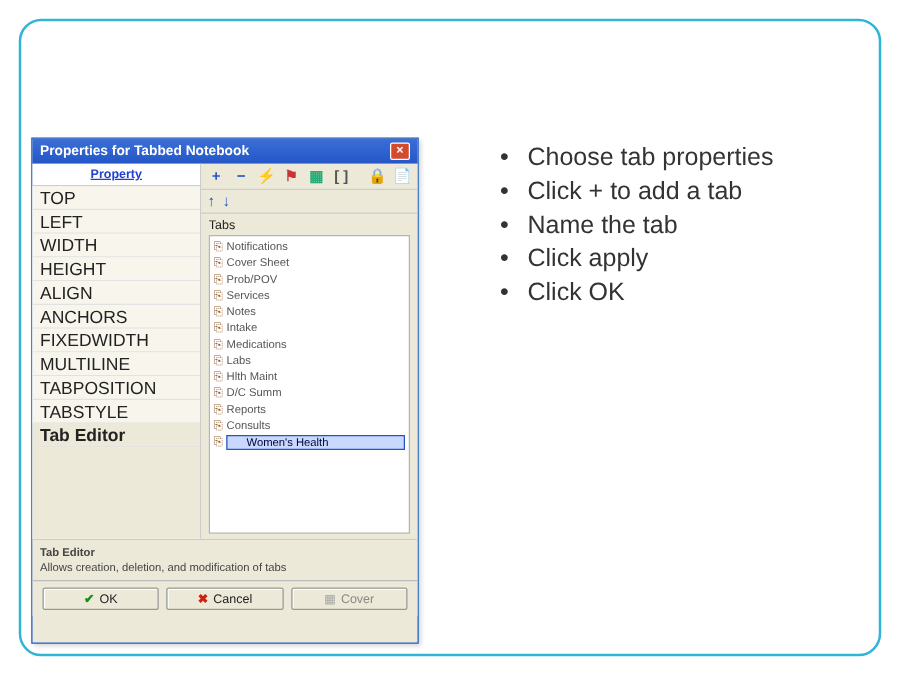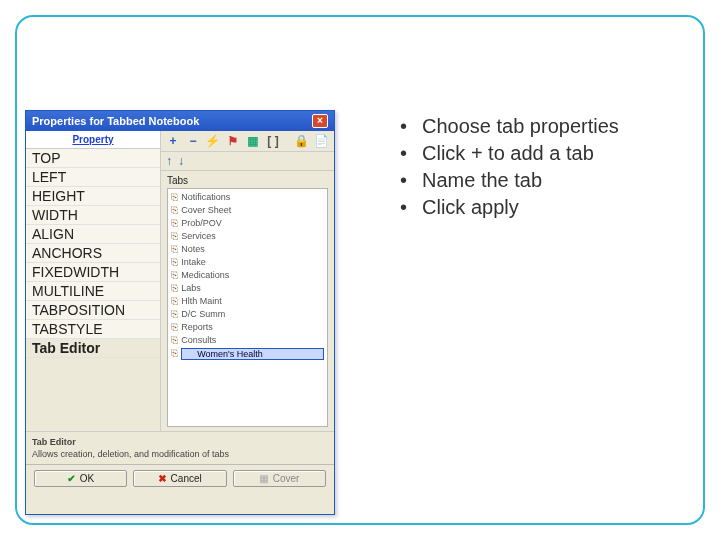--- a/index.html
+++ b/index.html
@@ -214,22 +214,22 @@
     <div class="titlebar">
       <span>Properties for Tabbed Notebook</span>
       <span class="close">×</span>
     </div>
 
     <div class="body">
       <div class="propcol">
         <div class="propheader">Property</div>
         <div class="proprow">TOP</div>
         <div class="proprow">LEFT</div>
+        <div class="proprow">WIDTH</div>
         <div class="proprow">HEIGHT</div>
-        <div class="proprow">WIDTH</div>
         <div class="proprow">ALIGN</div>
         <div class="proprow">ANCHORS</div>
         <div class="proprow">FIXEDWIDTH</div>
         <div class="proprow">MULTILINE</div>
         <div class="proprow">TABPOSITION</div>
         <div class="proprow">TABSTYLE</div>
         <div class="proprow sel">Tab Editor</div>
         <div class="spacer-left"></div>
       </div>
 
@@ -328,15 +328,16 @@
         <span>Cover</span>
       </div>
     </div>
   </div>
 
   <ul class="instructions">
     <li>Choose tab properties</li>
     <li>Click + to add a tab</li>
     <li>Name the tab</li>
     <li>Click apply</li>
+    <li>Click OK</li>
   </ul>
 
 </div>
 
 </body></html>

